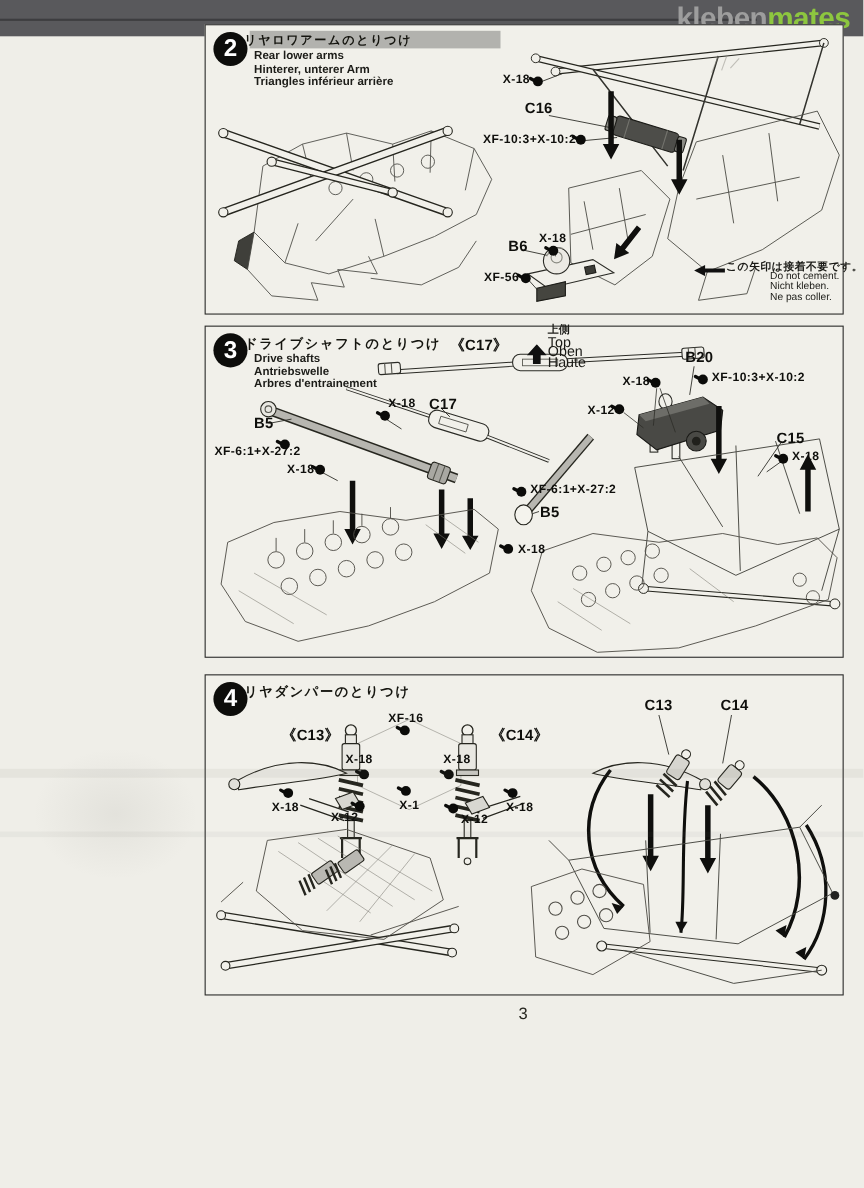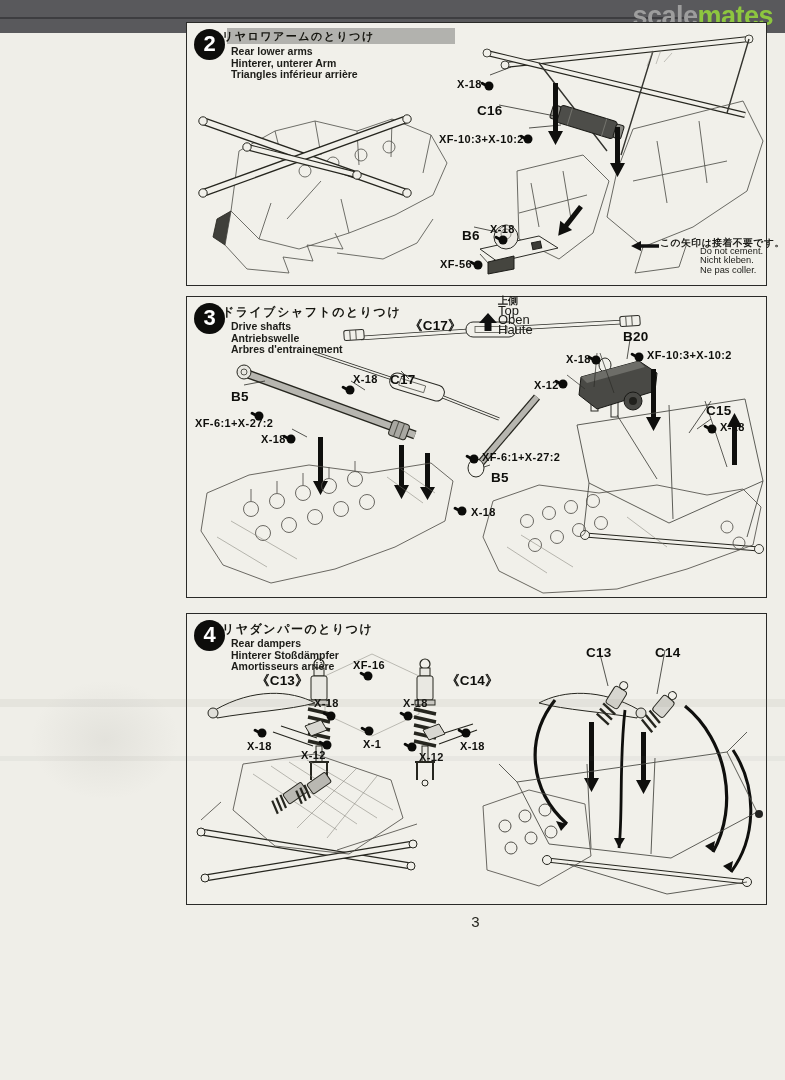--- a/index.html
+++ b/index.html
@@ -17,21 +17,21 @@
   #panel4{top:613px;height:290px;}
   .badge{position:absolute;left:7px;top:6px;width:31px;height:31px;border-radius:50%;background:#0d0d0b;
          color:#fff;font-size:22px;font-weight:bold;text-align:center;line-height:30px;}
   .titlebar{position:absolute;left:40px;top:5px;width:228px;height:16px;background:#b2b2ae;}
   .jp-title{position:absolute;left:35px;top:6px;font-size:11px;font-weight:bold;color:#15150f;letter-spacing:1.5px;white-space:nowrap;}
   .panel.plainhead .jp-title{top:7px;font-size:12px;}
   .head-lines{position:absolute;left:44px;top:23px;font-size:10.5px;font-weight:bold;line-height:11.5px;color:#1c1c18;white-space:nowrap;}
   .panel.plainhead .head-lines{top:24px;}
   .panel svg{position:absolute;left:0;top:0;}
   
-  #callout-layer{position:absolute;left:0;top:12px;width:785px;height:924px;pointer-events:none;z-index:30;}
+  #callout-layer{position:absolute;left:0;top:0;width:785px;height:924px;pointer-events:none;z-index:30;}
   .callout{position:absolute;font-weight:bold;color:#0f0f0c;white-space:nowrap;}
   .callout.paint{font-size:11px;letter-spacing:0.4px;}
   .callout.part{font-size:13.5px;letter-spacing:0.2px;}
   .dot{position:absolute;width:9px;height:9px;background:#0b0b09;border-radius:50%;transform:translate(-50%,-50%);}
   .dot::after{content:"";position:absolute;left:-4px;top:1px;width:6px;height:3px;background:#0b0b09;transform:rotate(28deg);border-radius:2px;}
   
   .note{position:absolute;left:660px;top:238px;line-height:9.2px;color:#1a1a16;z-index:31;}
   .note .nj{font-size:9.8px;font-weight:bold;letter-spacing:0.5px;}
   .note .nl{font-size:9.3px;font-weight:400;margin-left:40px;}
   .note-arrow{position:absolute;left:631px;top:241px;z-index:31;}
@@ -46,21 +46,21 @@
   .s2{top:756px;height:5px;background:rgba(110,110,102,0.06);}
   .ghost{position:absolute;left:30px;top:680px;width:150px;height:120px;pointer-events:none;
          background:radial-gradient(ellipse at center,rgba(140,140,132,0.12),rgba(140,140,132,0) 70%);}
   .pencil{position:absolute;left:644px;top:46px;z-index:5;}
 </style>
 </head>
 <body>
 
 <div class="banner">
   <div class="banner-edge"></div>
-  <div class="wordmark"><span class="wm1">scale</span><span class="wm2">mates</span></div>
+  <div class="wordmark"><span class="wm1">kleben</span><span class="wm2">mates</span></div>
 </div>
 
 <svg class="pencil" width="34" height="26">
   <path d="M3,20 L9,5 M12,18 L17,4 M20,16 L28,7" stroke="#8f8e86" stroke-width="1" opacity="0.5" fill="none"></path>
 </svg>
 
 <div class="panel" id="panel2">
   <svg width="579" height="262" viewBox="0 0 579 262">
 
     <g stroke="#565650" fill="none" stroke-width="0.85" stroke-linejoin="round">
@@ -390,25 +390,20 @@
         <circle cx="338" cy="202" r="6" stroke="#514f49" fill="none"></circle>
         <circle cx="358" cy="196" r="6" stroke="#514f49" fill="none"></circle>
       <circle cx="324" cy="234" r="6" stroke="#514f49" fill="none"></circle>
         <circle cx="344" cy="224" r="6" stroke="#514f49" fill="none"></circle>
         <circle cx="364" cy="218" r="6" stroke="#514f49" fill="none"></circle>
       <path d="M380,250 L480,280 L560,268" stroke="#4c4c46" stroke-width="0.9" fill="none"></path>
     </g>
   </svg>
   <div class="badge">4</div>
   <div class="jp-title">リヤダンパーのとりつけ</div>
-  <div class="head-lines">
-    <div>Rear dampers</div>
-    <div>Hinterer Stoßdämpfer</div>
-    <div>Amortisseurs arrière</div>
-  </div>
 </div>
 
 <div id="callout-layer">
     <div class="callout paint" style="left: 457px; top: 66px;">X-18</div>
     <div class="dot" style="left: 489px; top: 74px;"></div>
     <div class="callout part" style="left: 477px; top: 91px;">C16</div>
     <div class="callout paint" style="left: 439px; top: 121px;">XF-10:3+X-10:2</div>
     <div class="dot" style="left: 528px; top: 127px;"></div>
     <div class="callout part" style="left: 462px; top: 216px;">B6</div>
     <div class="callout paint" style="left: 490px; top: 211px;">X-18</div>

